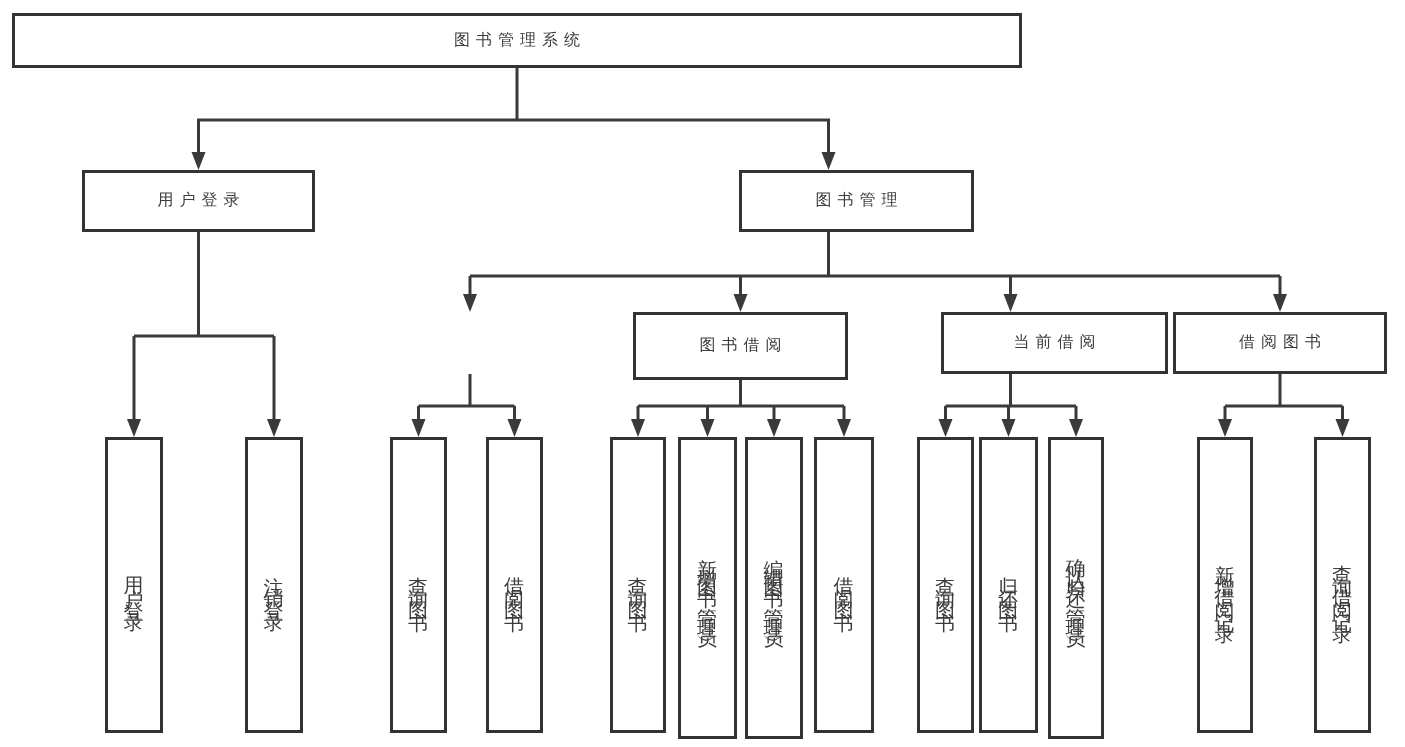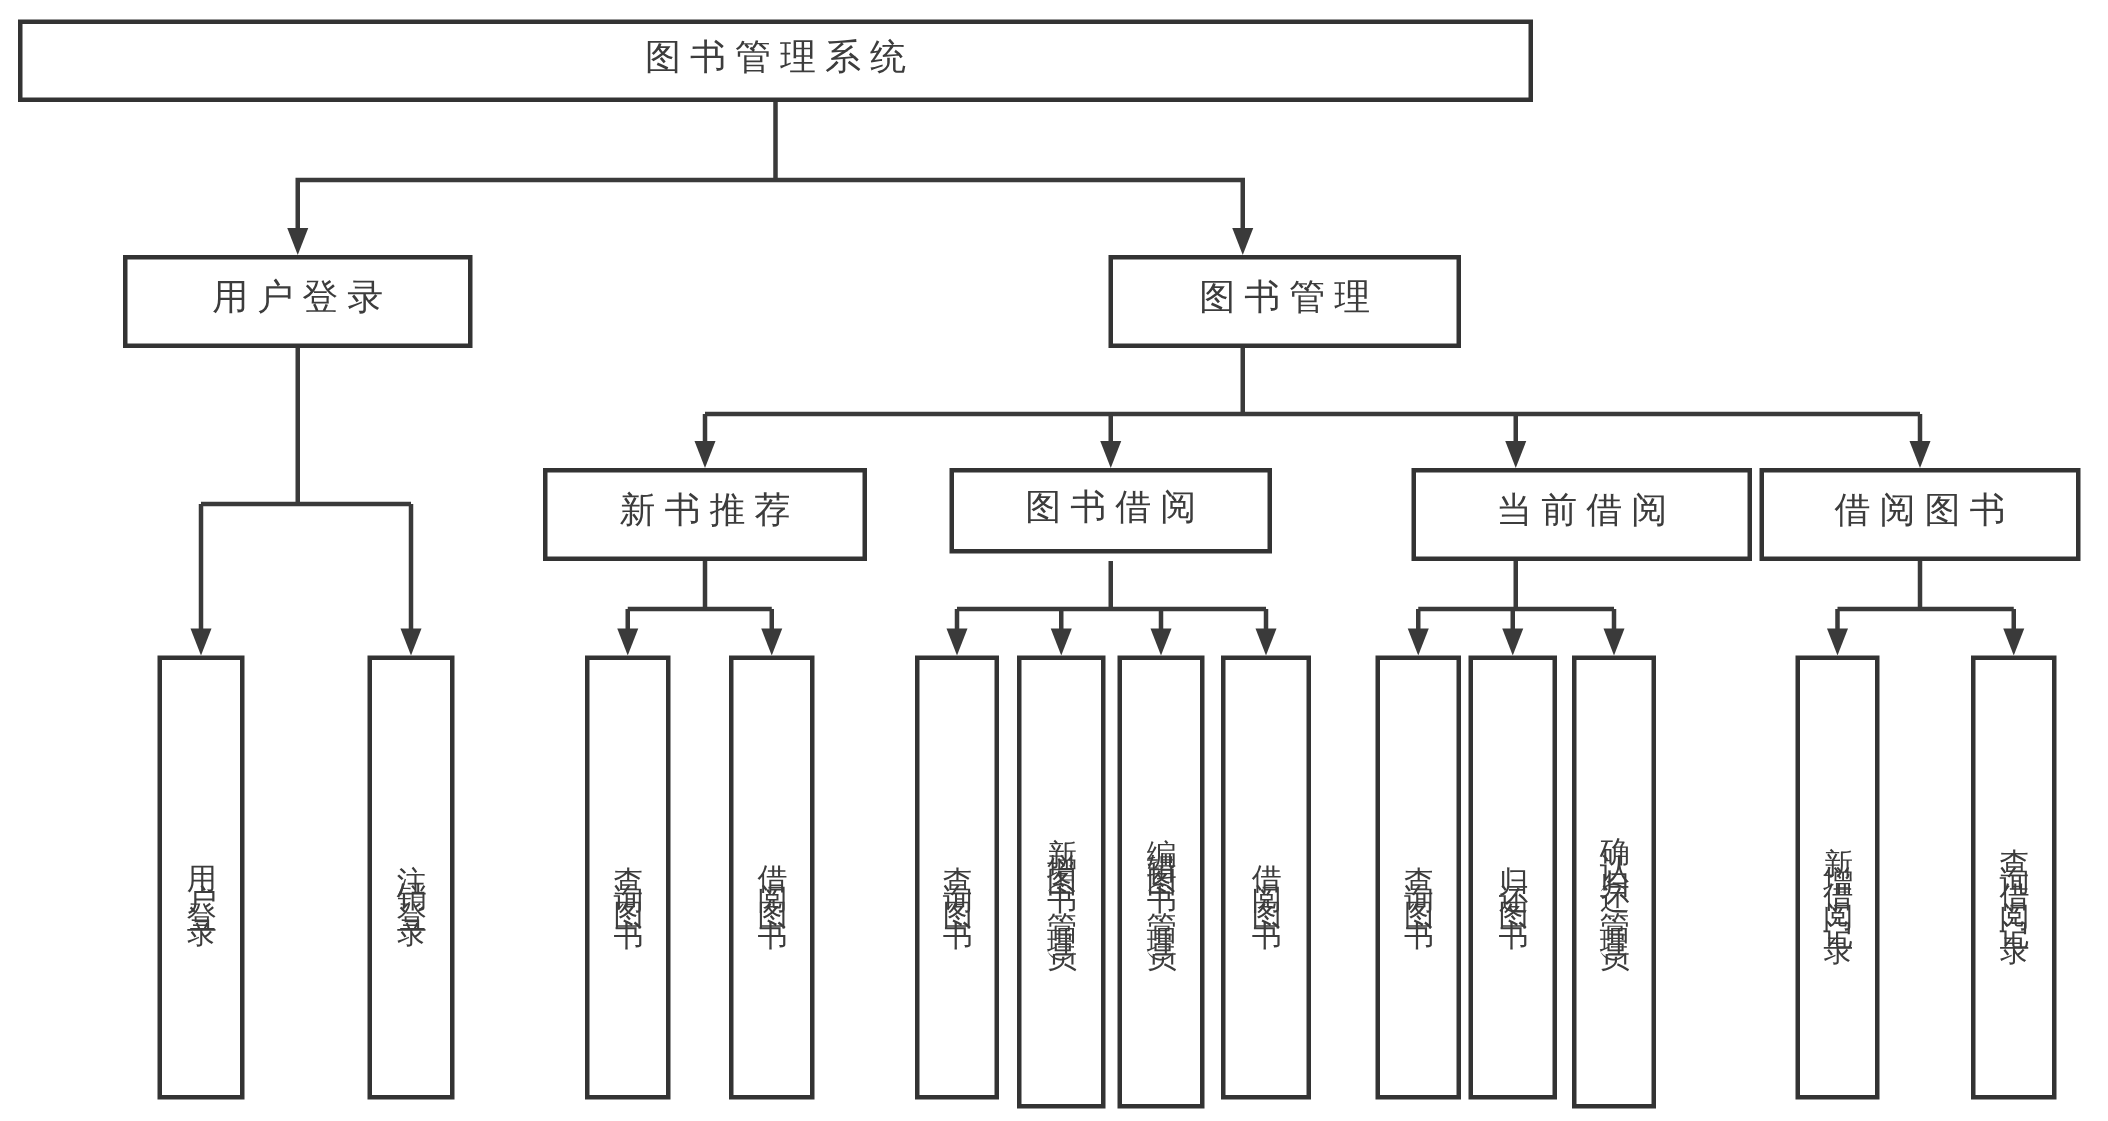--- a/index.html
+++ b/index.html
@@ -31,21 +31,21 @@
     box-sizing: border-box;
     background: #ffffff;
     border: 3px solid #333333;
     display: flex;
     align-items: center;
     justify-content: center;
     z-index: 1;
     color: #3c3c3c;
   }
   .hlabel {
-    font-size: 24px;
+    font-size: 16px;
     letter-spacing: 6px;
     text-indent: 6px;
     white-space: nowrap;
     line-height: 1;
     font-family: Liberation Mono, monospace;
   }
   .vlabel {
     writing-mode: vertical-lr;
     text-orientation: mixed;
     font-size: 20px;
@@ -120,24 +120,21 @@
     <span class="hlabel">图书管理系统</span>
   </div>
 
   <div class="box" style="left:82px;top:170px;width:233px;height:62px">
     <span class="hlabel">用户登录</span>
   </div>
   <div class="box" style="left:739px;top:170px;width:235px;height:62px">
     <span class="hlabel">图书管理</span>
   </div>
 
-  <div class="box" style="left:362px;top:312px;width:216px;height:62px">
-    <span class="hlabel">新书推荐</span>
-  </div>
-  <div class="box" style="left:633px;top:312px;width:215px;height:57px">
+  <div class="box" style="left:633px;top:312px;width:215px;height:68px">
     <span class="hlabel">图书借阅</span>
   </div>
   <div class="box" style="left:941px;top:312px;width:227px;height:62px">
     <span class="hlabel">当前借阅</span>
   </div>
   <div class="box" style="left:1173px;top:312px;width:214px;height:62px">
     <span class="hlabel">借阅图书</span>
   </div>
 
   <div class="box" style="left:105px;top:437px;width:58px;height:296px">

